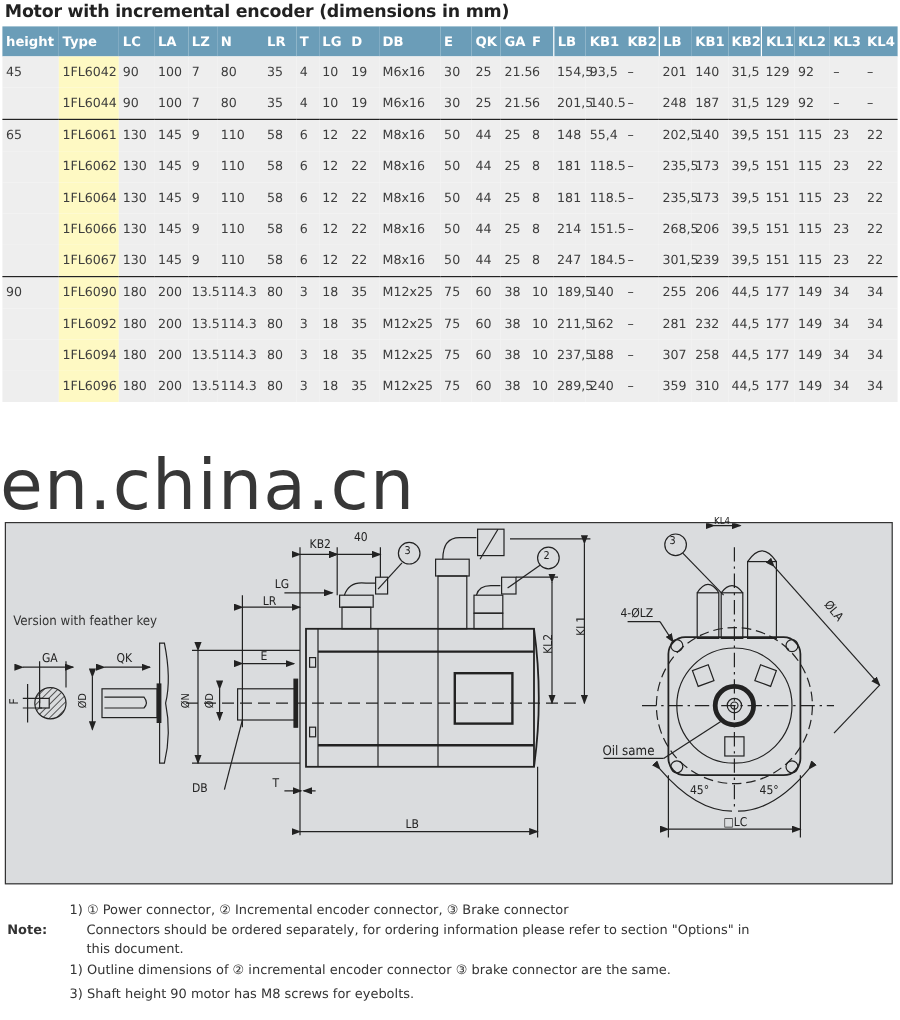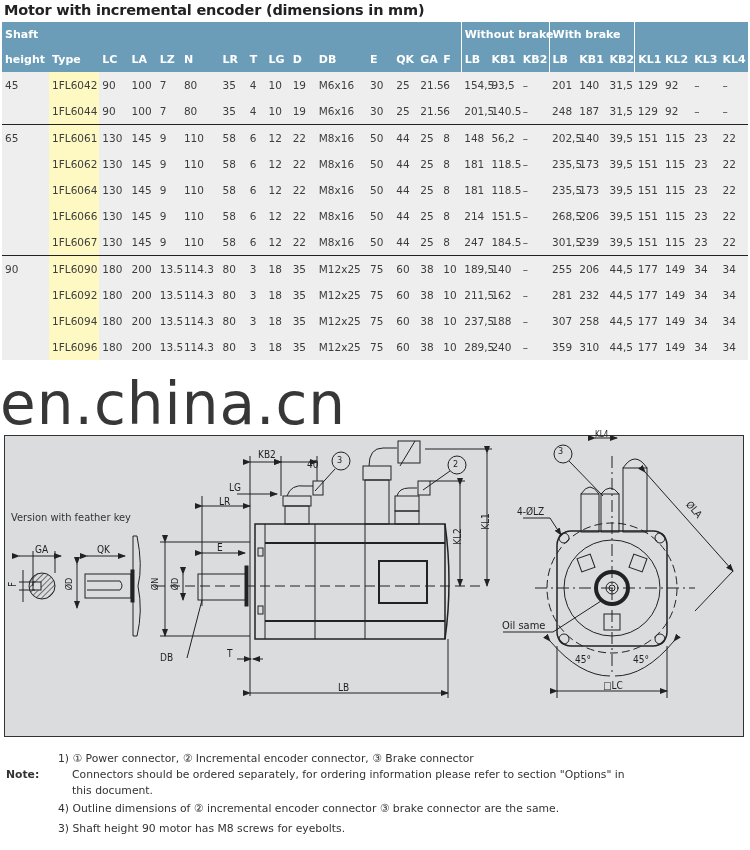--- a/index.html
+++ b/index.html
@@ -45,27 +45,20 @@
       <col style="width:28px">
       <col style="width:26px">
       <col style="width:29px">
       <col style="width:27px">
       <col style="width:26px">
       <col style="width:28px">
       <col style="width:27px">
       <col style="width:27px">
   </colgroup>
   <thead>
-    <tr>
-      <th>Shaft</th>
-      <th colspan="14"></th>
-      <th colspan="3" class="grp">Without brake</th>
-      <th colspan="3" class="grp">With brake</th>
-      <th colspan="4" class="grp"></th>
-    </tr>
     <tr id="hdr2">
         <th>height</th>
         <th>Type</th>
         <th>LC</th>
         <th>LA</th>
         <th>LZ</th>
         <th>N</th>
         <th>LR</th>
         <th>T</th>
         <th>LG</th>
@@ -152,21 +145,21 @@
         <td>58</td>
         <td>6</td>
         <td>12</td>
         <td>22</td>
         <td>M8x16</td>
         <td>50</td>
         <td>44</td>
         <td>25</td>
         <td>8</td>
         <td>148</td>
-        <td>56,2</td>
+        <td>55,4</td>
         <td>–</td>
         <td>202,5</td>
         <td>140</td>
         <td>39,5</td>
         <td>151</td>
         <td>115</td>
         <td>23</td>
         <td>22</td>
       </tr>
       <tr>
@@ -527,21 +520,21 @@
   <div class="lbl" style="left:30px;top:108px;">GA</div>
   <div class="lbl" style="left:92px;top:108px;">QK</div>
   <div class="lbl" style="left:5px;top:143px;transform:rotate(-90deg);">F</div>
   <div class="lbl" style="left:58px;top:143px;transform:rotate(-90deg);font-size:9px;">ØD</div>
   <div class="lbl" style="left:144px;top:143px;transform:rotate(-90deg);font-size:9px;">ØN</div>
   <div class="lbl" style="left:164px;top:143px;transform:rotate(-90deg);font-size:9px;">ØD</div>
   <div class="lbl" style="left:212px;top:106px;">E</div>
   <div class="lbl" style="left:214px;top:60px;">LR</div>
   <div class="lbl" style="left:224px;top:46px;">LG</div>
   <div class="lbl" style="left:253px;top:13px;">KB2</div>
-  <div class="lbl" style="left:290px;top:23px;margin-left:12px;">40</div>
+  <div class="lbl" style="left:290px;top:7px;">40</div>
   <div class="lbl" style="left:332px;top:19px;font-size:9px;">3</div>
   <div class="lbl" style="left:448px;top:23px;font-size:9px;">2</div>
   <div class="lbl" style="left:155px;top:216px;">DB</div>
   <div class="lbl" style="left:222px;top:212px;">T</div>
   <div class="lbl" style="left:333px;top:246px;">LB</div>
   <div class="lbl" style="left:444px;top:95px;transform:rotate(-90deg);">KL2</div>
   <div class="lbl" style="left:472px;top:80px;transform:rotate(-90deg);">KL1</div>
   <div class="lbl" style="left:553px;top:10px;font-size:9px;">3</div>
   <div class="lbl" style="left:590px;top:-6px;font-size:8px;">KL4</div>
   <div class="lbl" style="left:512px;top:70px;">4-ØLZ</div>
@@ -550,15 +543,15 @@
   <div class="lbl" style="left:570px;top:218px;">45°</div>
   <div class="lbl" style="left:628px;top:218px;">45°</div>
   <div class="lbl" style="left:598px;top:244px;">□LC</div>
 </div>
 
 <div class="notes">
   <div class="nlabel">Note:</div>
   <div class="nitem" style="top:0px;text-align:right;">1) ① Power connector, ② Incremental encoder connector, ③ Brake connector</div>
   <div class="nitem" style="top:16px;left:66px;">Connectors should be ordered separately, for ordering information please refer to section "Options" in</div>
   <div class="nitem" style="top:32px;left:66px;">this document.</div>
-  <div class="nitem" style="top:50px;">4) Outline dimensions of ② incremental encoder connector ③ brake connector are the same.</div>
+  <div class="nitem" style="top:50px;">1) Outline dimensions of ② incremental encoder connector ③ brake connector are the same.</div>
   <div class="nitem" style="top:70px;">3) Shaft height 90 motor has M8 screws for eyebolts.</div>
 </div>
 
 </body></html>

